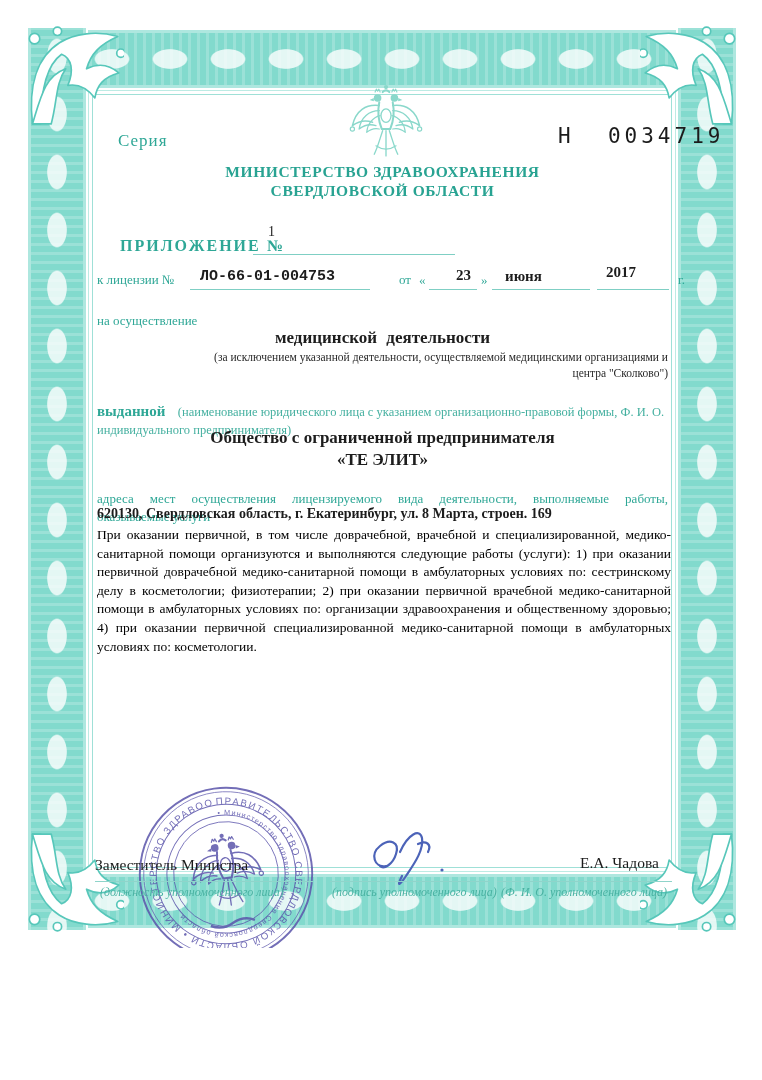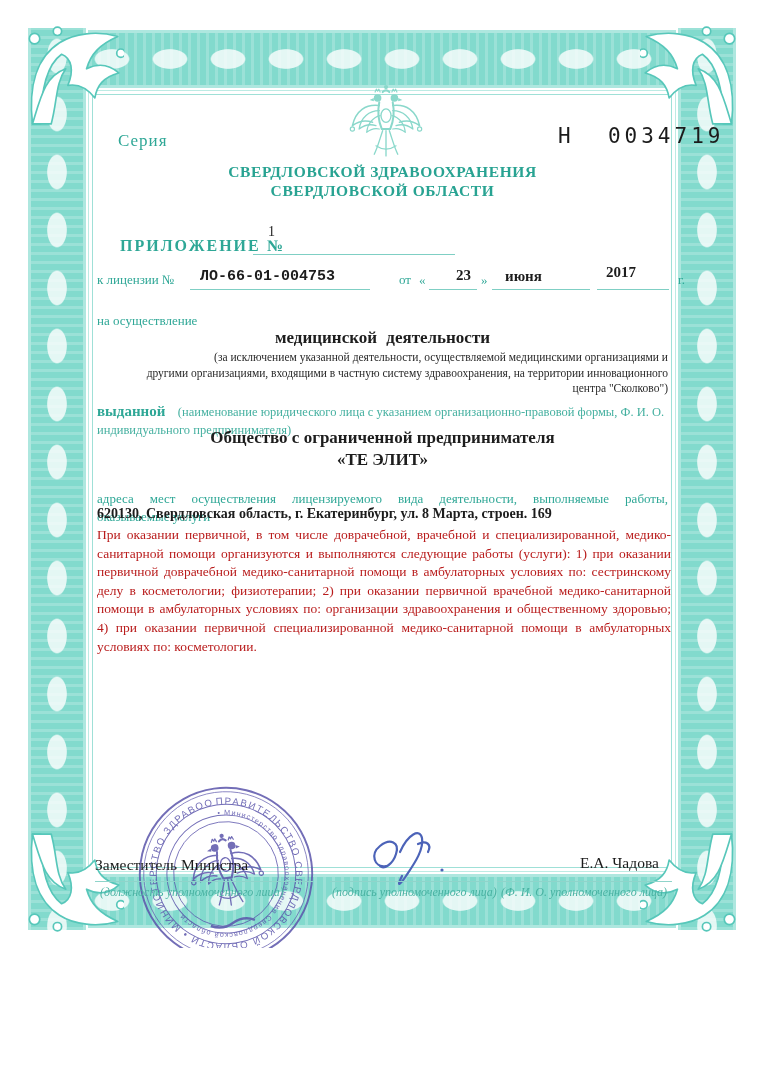--- a/index.html
+++ b/index.html
@@ -58,21 +58,21 @@
   .activity-title{left:97px;top:328px;width:571px;text-align:center;font-weight:bold;
     font-size:17px;color:#1d1d1d;word-spacing:5px;}
   .issued{left:97px;top:402px;width:578px;font-size:12.5px;line-height:18px;color:#45b0a0;}
   .issued b{font-size:15px;color:#2ea796;}
   .org{left:97px;top:427px;width:571px;text-align:center;font-weight:bold;font-size:17px;
     color:#1d1d1d;line-height:22px;}
   .addr-lbl1{left:97px;top:491px;width:571px;font-size:13px;text-align:justify;text-align-last:justify;}
   .addr-lbl2{left:97px;top:509px;font-size:13px;}
   .addr{left:97px;top:506px;font-size:14px;font-weight:bold;color:#1c1c1c;}
   .works{left:97px;top:526px;width:574px;font-size:13.5px;line-height:18.6px;
-    text-align:justify;color:#b91c1c;}
+    text-align:justify;color:#000000;}
   .stamp{left:134px;top:782px;width:184px;height:184px;transform:rotate(-8deg);opacity:.85;}
   .position{left:95px;top:856px;font-size:15.5px;color:#1c1c1c;}
   .sig{left:356px;top:818px;width:130px;height:72px;}
   .caption{position:absolute;font-size:12px;color:#49b2a2;white-space:nowrap;font-style:italic;}
   .name{left:580px;top:854px;font-size:15.5px;color:#1c1c1c;}
   .footer{left:97px;top:973px;width:571px;text-align:right;font-size:12.5px;
     word-spacing:5px;color:#3aab9b;}
   .stamp text{font-family:"Liberation Sans", sans-serif;}
 </style>
 </head>
@@ -133,21 +133,21 @@
   <svg class="corner br" viewBox="0 0 100 100">
       <use href="#flourish"></use>
     </svg>
 
   <div class="abs teal series">Серия</div>
   <div class="abs serial">Н  0034719</div>
   <svg class="abs emblem" viewBox="0 0 100 100">
       <use href="#eagle"></use>
     </svg>
   <div class="abs ministry">
-    <div>СВЕРДЛОВСКОЙ ЗДРАВООХРАНЕНИЯ</div>
+    <div>МИНИСТЕРСТВО ЗДРАВООХРАНЕНИЯ</div>
     <div>СВЕРДЛОВСКОЙ ОБЛАСТИ</div>
   </div>
 
   <div class="abs teal attach-label">ПРИЛОЖЕНИЕ  №</div>
   <div class="abs attach-num">1</div>
   <div class="rule" style="left:253px;top:254px;width:202px;"></div>
 
   <div class="abs teal lbl" style="left:97px;top:272px;">к лицензии №</div>
   <div class="val" style="left:200px;top:268px;font-family:Liberation Mono, monospace;">ЛО-66-01-004753</div>
   <div class="rule" style="left:190px;top:289px;width:180px;"></div>
@@ -159,21 +159,20 @@
   <div class="val" style="left:505px;top:268px;">июня</div>
   <div class="rule" style="left:492px;top:289px;width:98px;"></div>
   <div class="val" style="left:606px;top:264px;">2017</div>
   <div class="rule" style="left:597px;top:289px;width:72px;"></div>
   <div class="abs teal lbl" style="left:678px;top:272px;">г.</div>
 
   <div class="abs teal lbl" style="left:97px;top:313px;">на осуществление</div>
   <div class="abs activity-title">медицинской  деятельности</div>
   <div class="abs note-center">
     <div>(за исключением указанной деятельности, осуществляемой медицинскими организациями и</div>
-    <div>другими организациями, входящими в частную систему здравоохранения, на территории инновационного</div>
     <div>центра "Сколково")</div>
   </div>
 
   <div class="abs issued">
     <b>выданной</b>&nbsp;&nbsp;&nbsp;
     <span>(наименование юридического лица с указанием организационно-правовой формы,  Ф. И. О.</span><br>
     <span>индивидуального  предпринимателя)</span>
   </div>
   <div class="abs org">
     <div>Общество с ограниченной предпринимателя</div>

